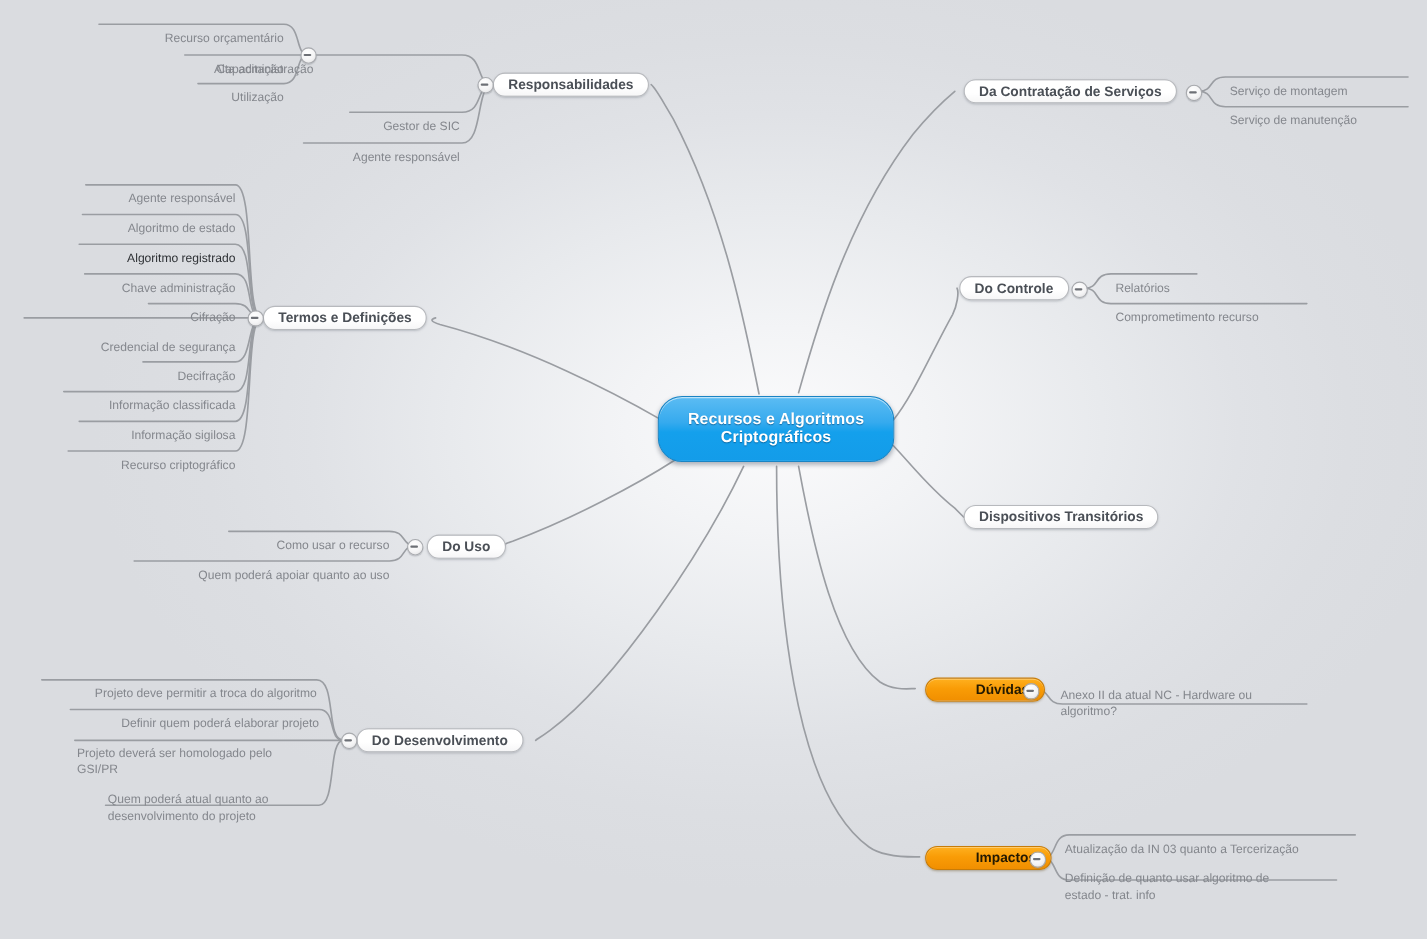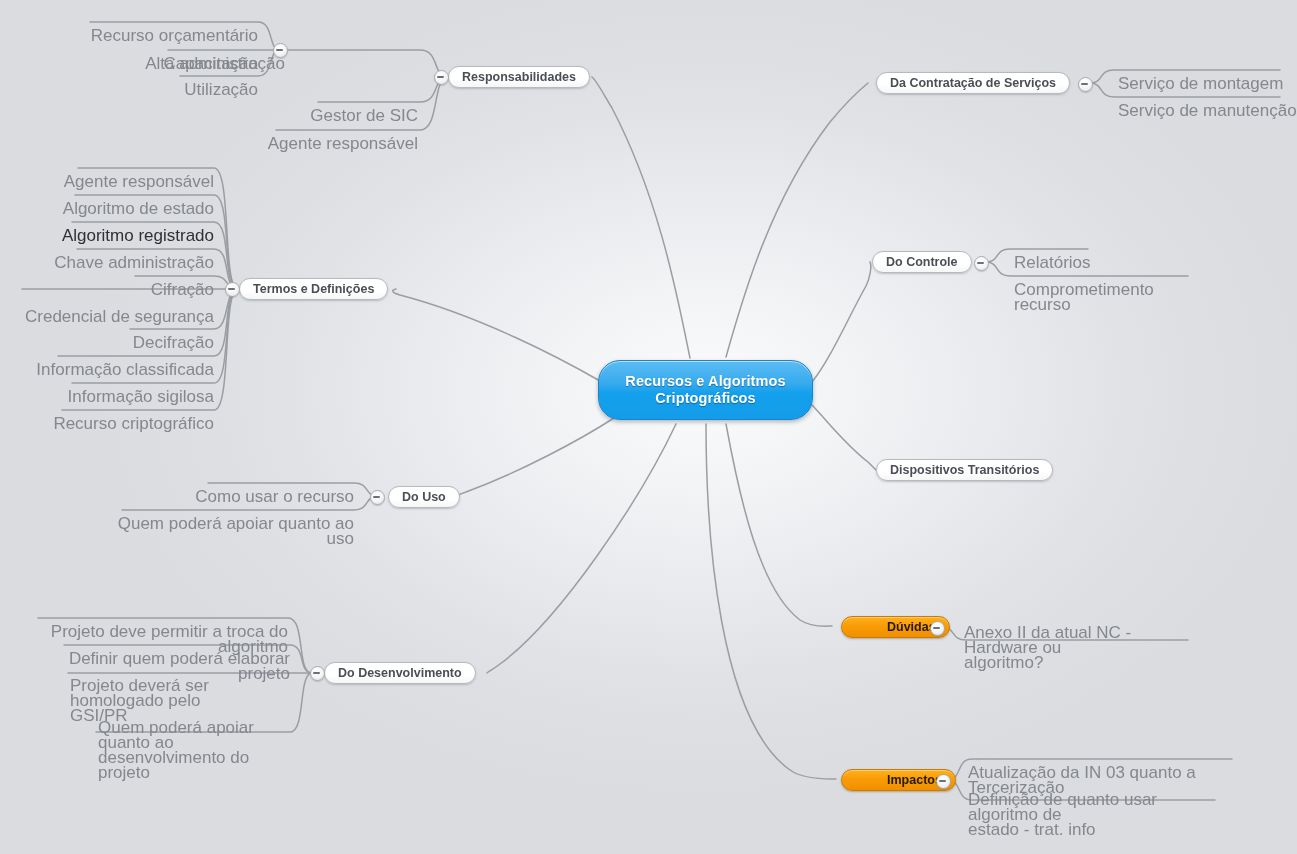--- a/index.html
+++ b/index.html
@@ -77,21 +77,21 @@
     color: #241a02;
     box-shadow: 0 1px 2px rgba(120,100,60,.45), inset 0 1px 0 rgba(255,255,255,.35);
     padding-left: 45px;
   }
 
   
   .sub {
     position: absolute;
     box-sizing: border-box;
     color: #84878d;
-    font-size: 17px;
+    font-size: 11px;
     line-height: 15px;
     white-space: pre-line;
     z-index: 4;
   }
   .sub.right  { text-align: left; }
   .sub.left   { text-align: right; }
   .sub.bold   { color: #2d3034; }
 
   
   .knob {
@@ -273,21 +273,21 @@
   </div>
   <div class="sub left" style="left:70px; top:635px; width:220px; top:636px; top:634px;">
     
   </div>
 
   <div class="sub left" style="left:70px; top:663px; width:222px; text-align:left;">
     <span>Projeto deverá ser homologado pelo
 GSI/PR</span>
   </div>
   <div class="sub left" style="left:98px; top:705px; width:194px; text-align:left;">
-    <span>Quem poderá apoiar quanto ao
+    <span>Quem poderá atual quanto ao
 desenvolvimento do projeto</span>
   </div>
 
   <div class="topic" style="left:876px; top:72px;">
     <span>Da Contratação de Serviços</span>
   </div>
   <div class="knob" style="left:1078px; top:77px;"></div>
 
   <div class="sub right" style="left:1118px; top:61px; width:180px;">
     <span>Serviço de montagem</span>

